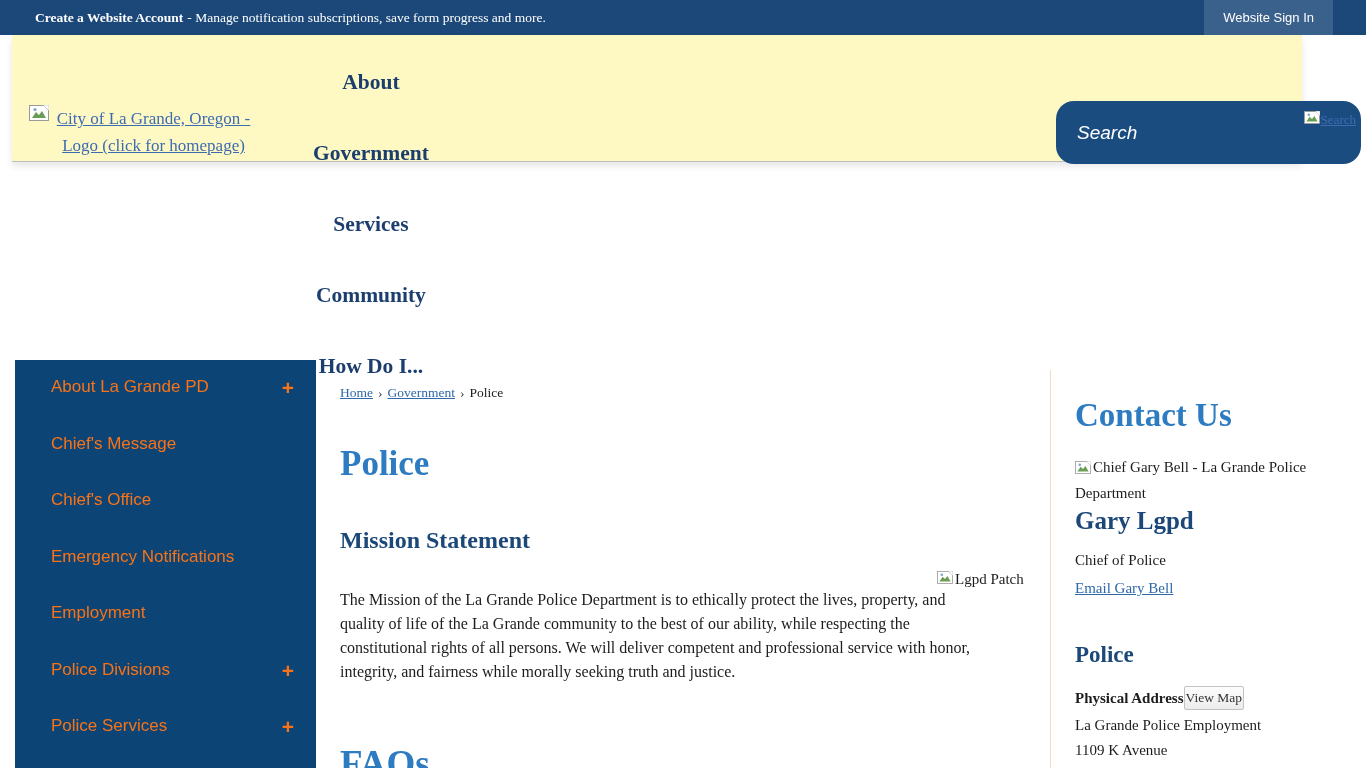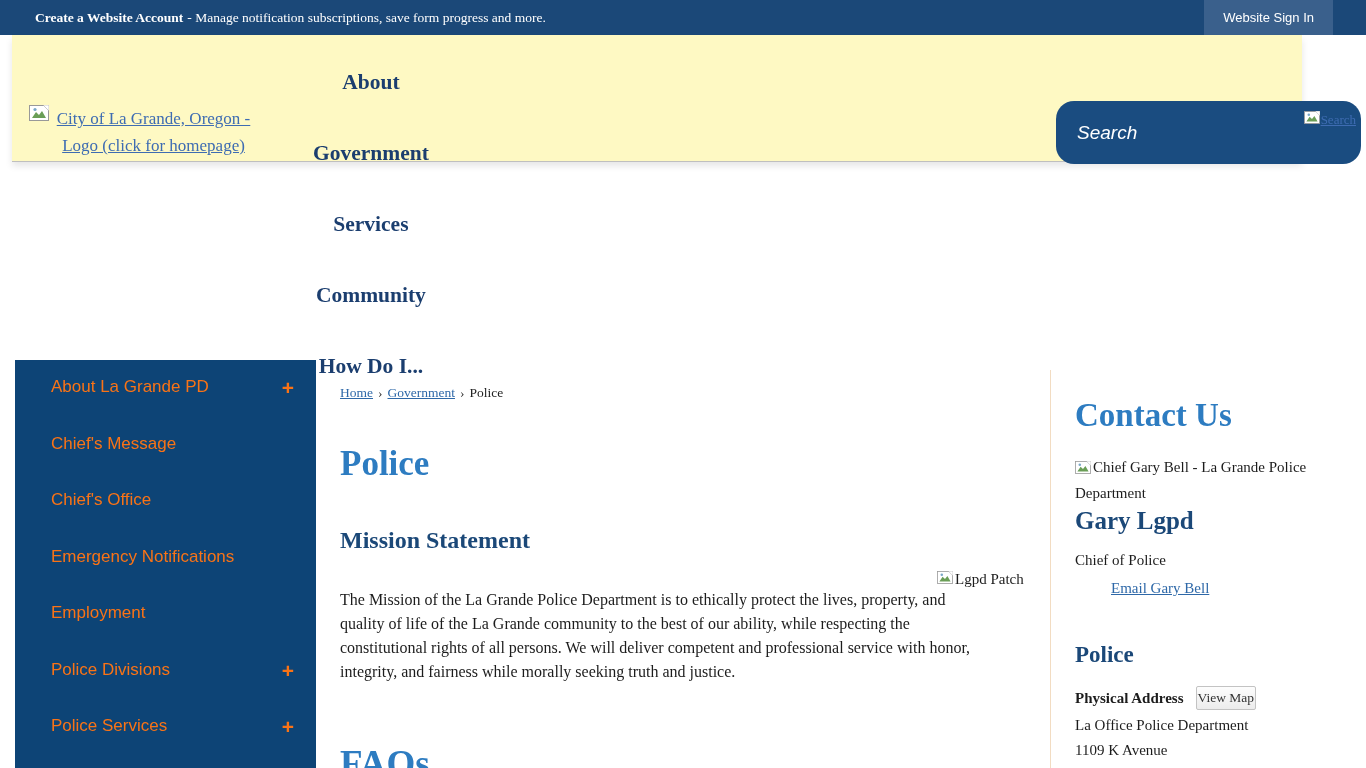--- a/index.html
+++ b/index.html
@@ -122,29 +122,29 @@
     font-size: 15px; line-height: 24px; color: #1c1c1c;
   }
   .chief-photo .broken { margin-right: 2px; vertical-align: -2px; }
   .chief-name {
     position: absolute; left: 1075px; top: 507px;
     font-size: 25px; font-weight: bold; color: var(--heading_navy, #1B4878);
   }
   .chief-role { position: absolute; left: 1075px; top: 552px; font-size: 15px; color: #1c1c1c; }
   .email-link {
     position: absolute; left: 1075px; top: 580px; font-size: 15px;
-    color: var(--link_blue, #2E68A8); text-decoration: underline; cursor: pointer; margin-left: 36px;
+    color: var(--link_blue, #2E68A8); text-decoration: underline; cursor: pointer;
   }
   .dept-heading {
     position: absolute; left: 1075px; top: 642px;
     font-size: 23px; font-weight: bold; color: var(--heading_navy, #1B4878);
   }
   .address-row {
     position: absolute; left: 1075px; top: 686px; width: 275px;
-    display: flex; align-items: center; gap: 12px;
+    display: flex; align-items: center; 
   }
   .address-label { font-size: 15px; font-weight: bold; color: #1c1c1c; }
   .view-map-btn {
     padding: 3px 1px; font-family: "Liberation Serif", serif; font-size: 13.5px; color: #333;
     background: linear-gradient(#fdfdfd, #ececec); border: 1px solid #c3c3c3;
     border-radius: 2px; cursor: pointer;
   }
   .address-lines {
     position: absolute; left: 1075px; top: 713px; width: 275px;
     font-size: 15px; line-height: 24.5px; color: #1c1c1c;
@@ -266,16 +266,16 @@
 <a class="email-link">Email Gary Bell</a>
 
 <h3 class="dept-heading">Police</h3>
 
 <div class="address-row">
   <span class="address-label">Physical Address</span>
   <button class="view-map-btn">View Map</button>
 </div>
 
 <div class="address-lines">
-  <div>La Office Police Department</div>
+  <div>La Grande Police Employment</div>
   <div>1109 K Avenue</div>
   <div>La Grande, OR 97850</div>
 </div>
 
 </body></html>

